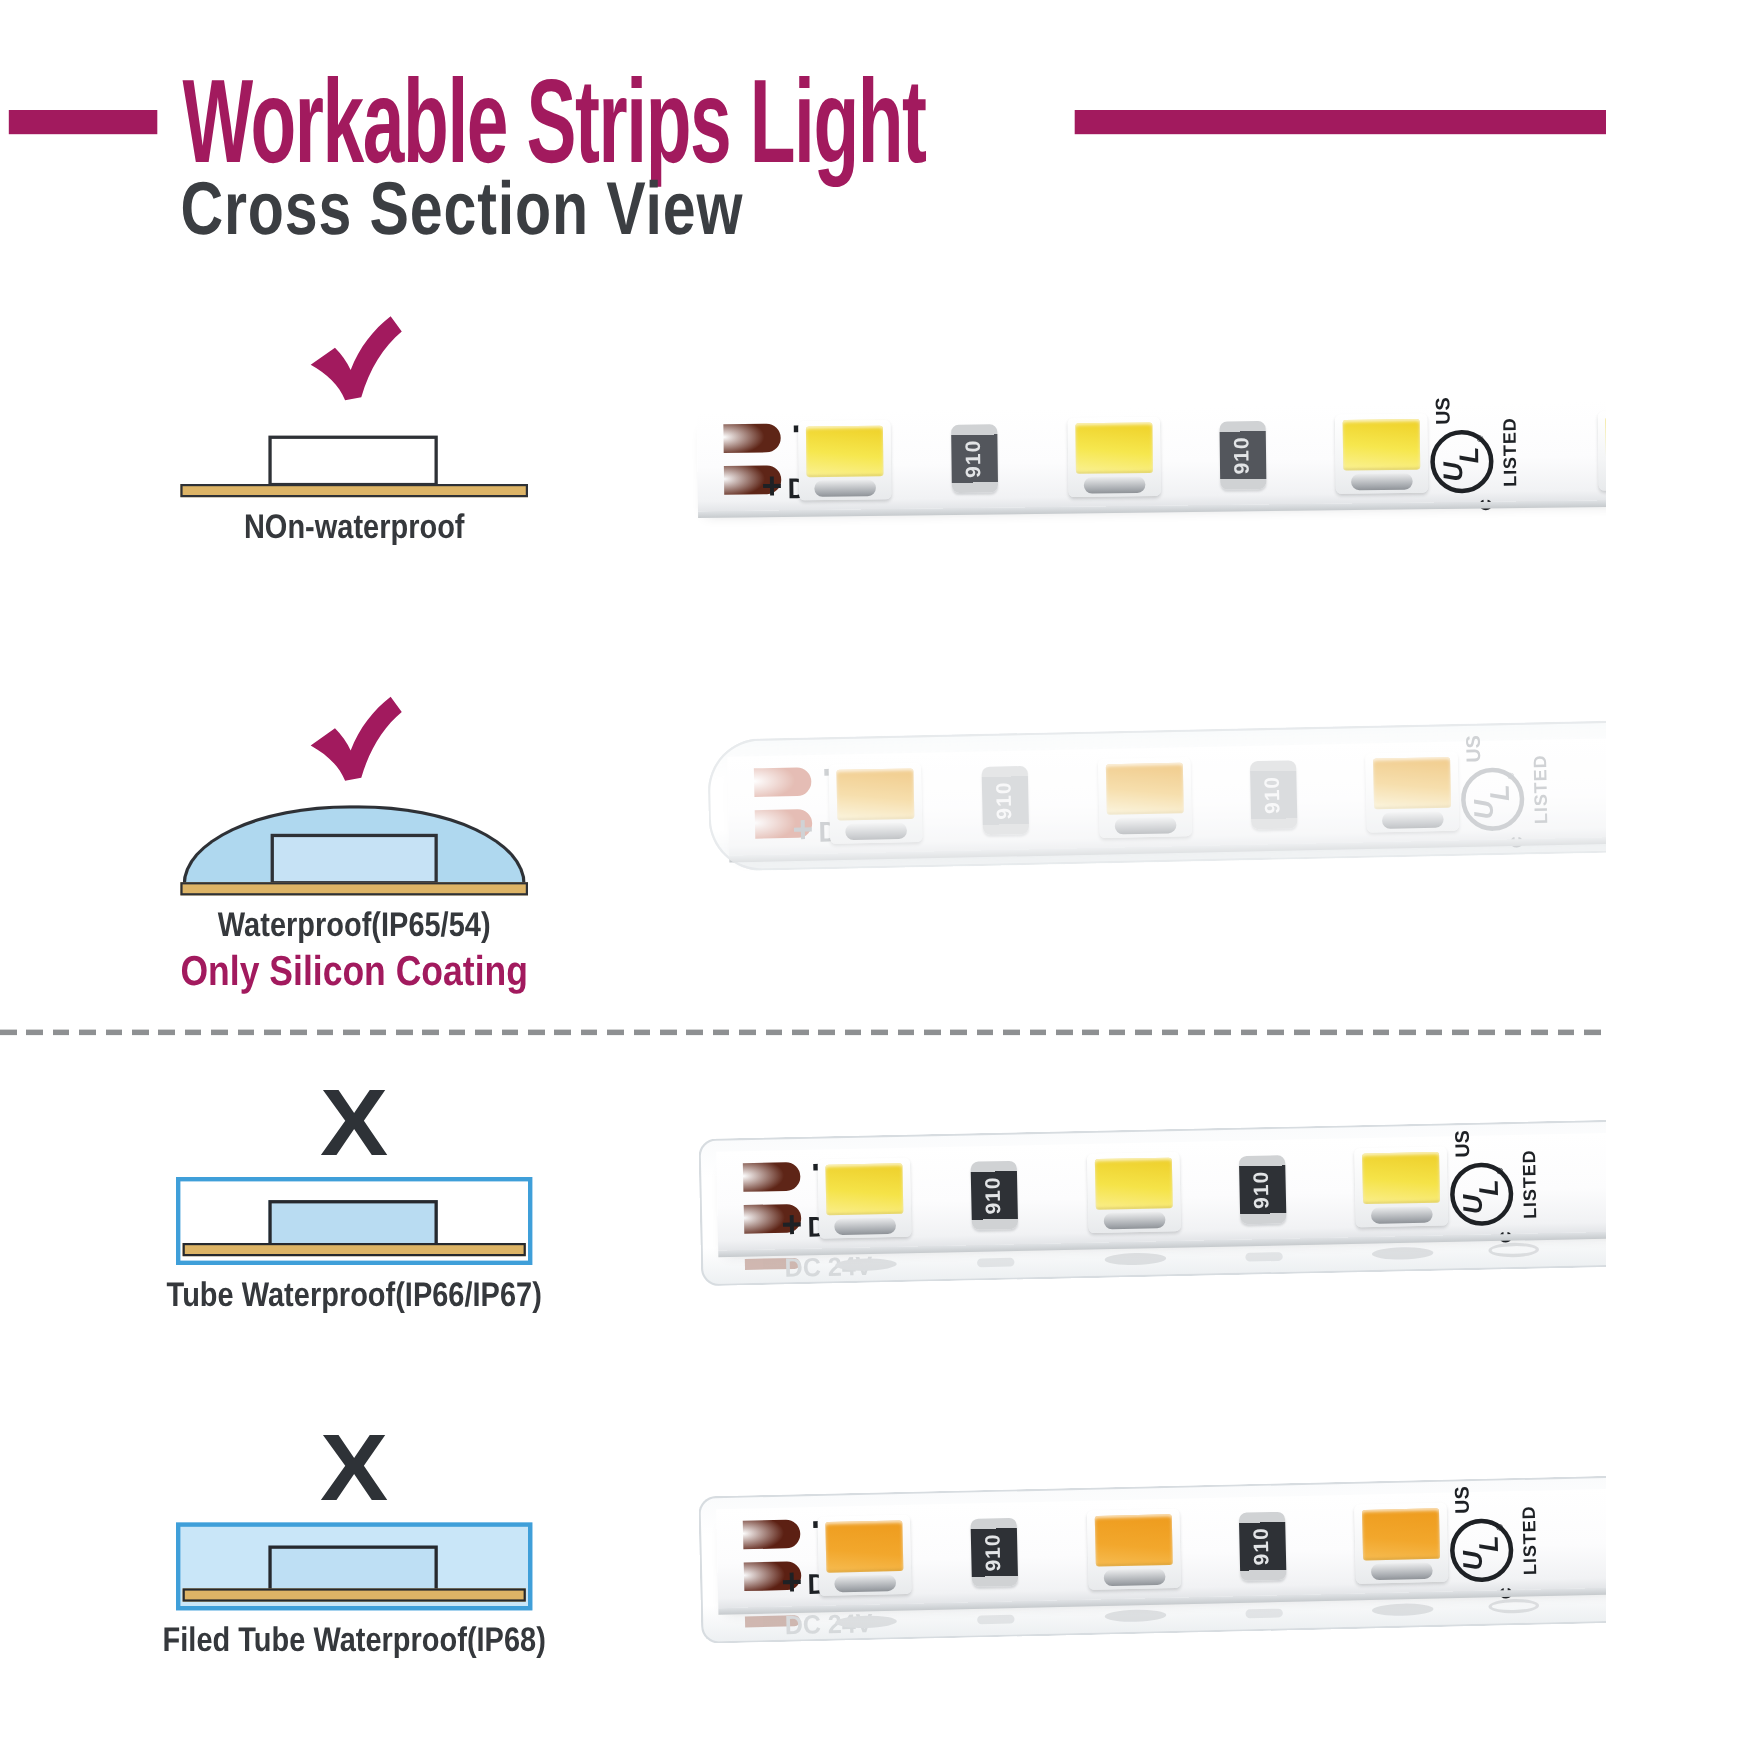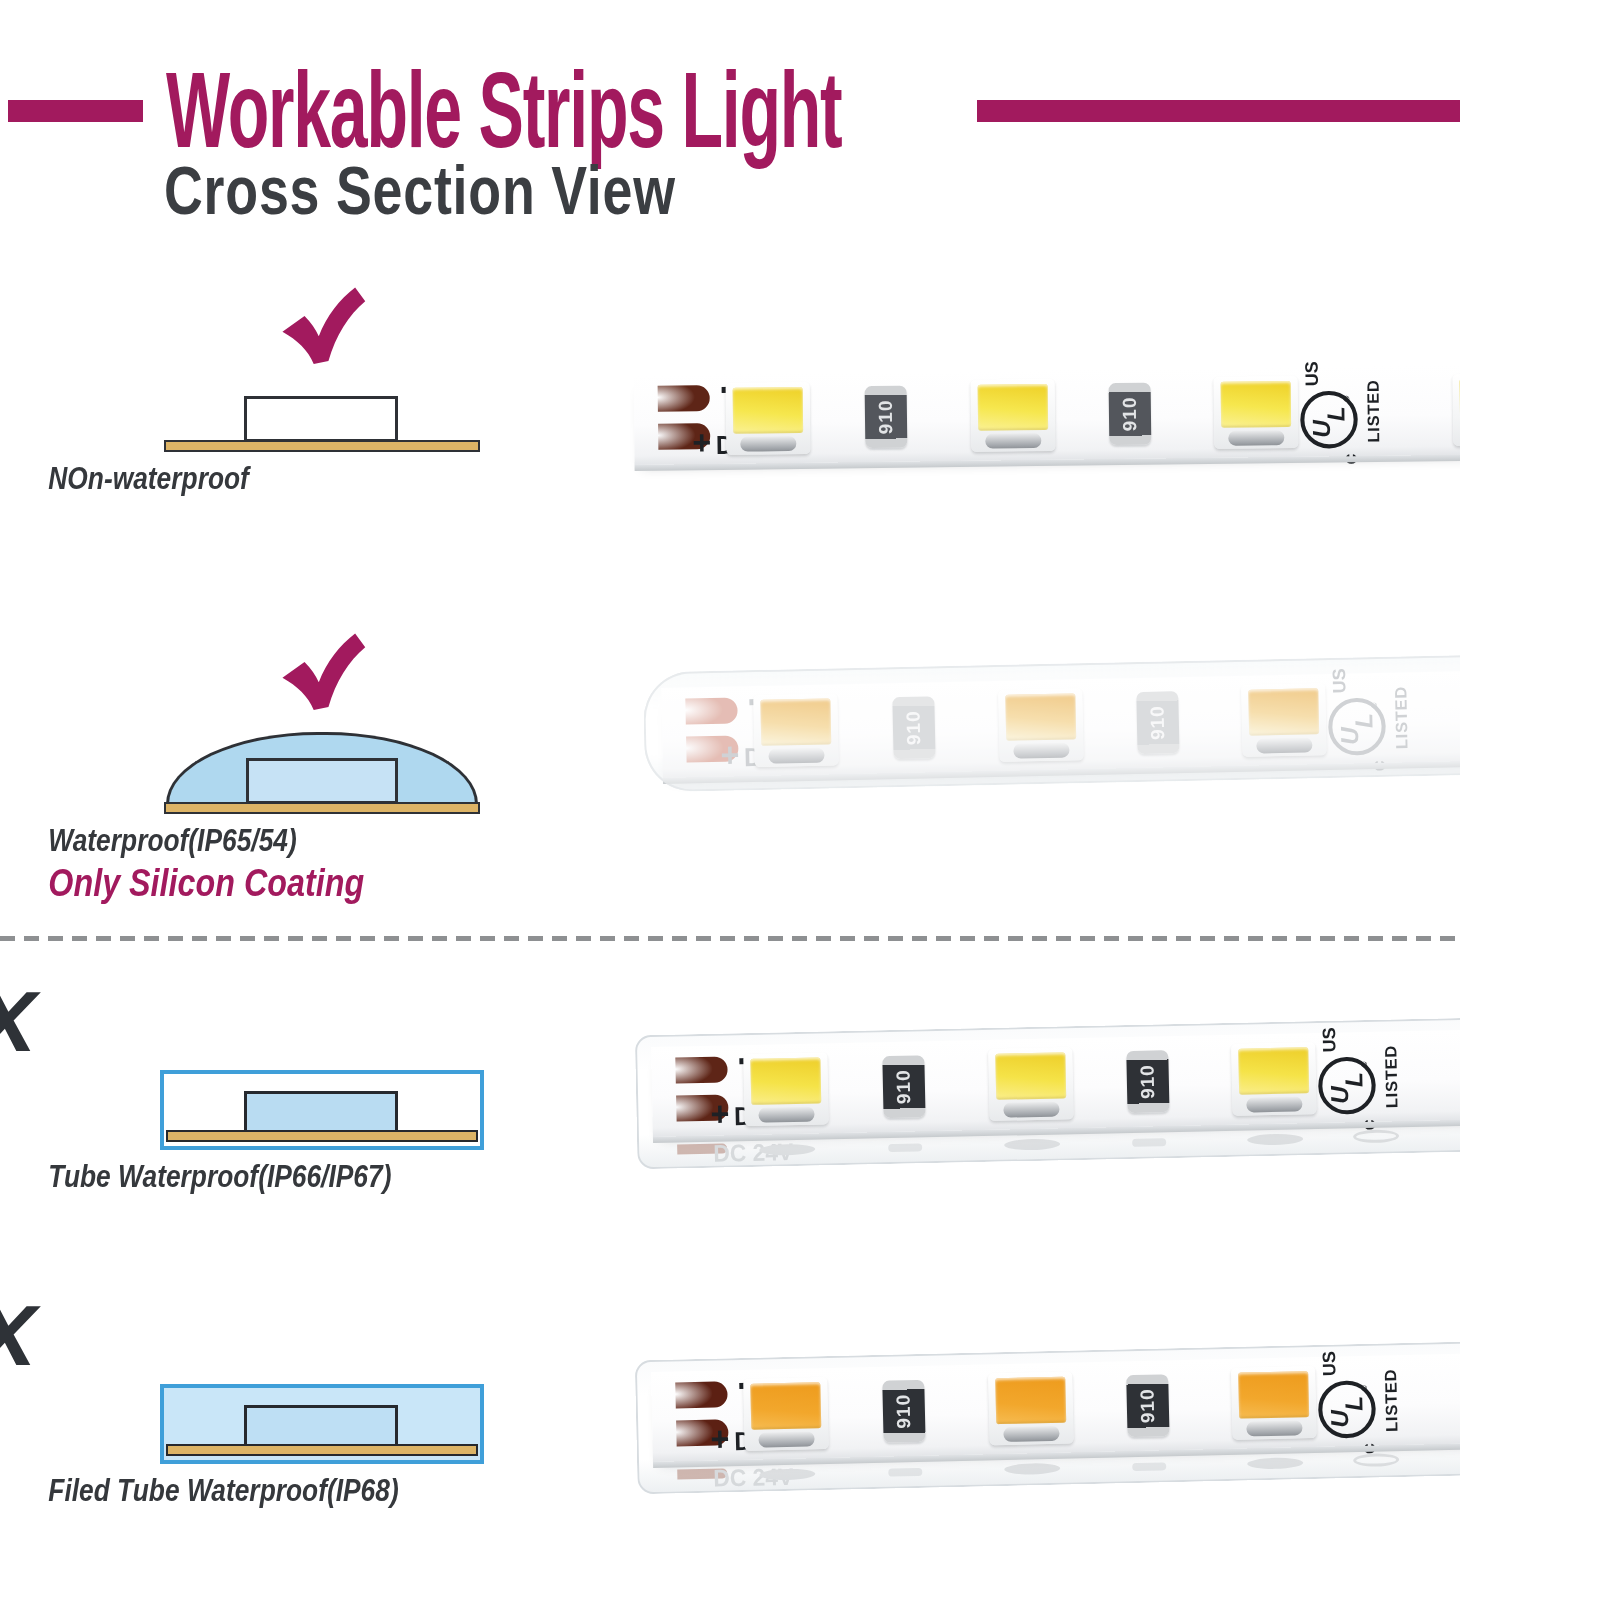--- a/index.html
+++ b/index.html
@@ -11,21 +11,21 @@
   .hbar-left{left:8px;width:135px;}
   .hbar-right{left:977px;right:0;}
   .title{position:absolute;left:166px;top:56px;font-size:108px;font-weight:bold;line-height:1.0;
          color:var(--accent);letter-spacing:-2px;white-space:nowrap;
          transform:scaleX(0.63);transform-origin:left top;}
   .subtitle{position:absolute;left:164px;top:156px;font-size:68px;font-weight:bold;line-height:1.0;
          color:#3B3E42;letter-spacing:1px;white-space:nowrap;
          transform:scaleX(0.79);transform-origin:left top;}
 
   
-  .col{position:absolute;left:0;width:644px;font-style:italic;}
+  .col{position:absolute;left:0;width:644px;text-align:center;}
   .row-1{top:282px}.row-2{top:628px}.row-3{top:978px}.row-4{top:1292px}
   .check{width:92px;height:92px;display:block;margin:0 auto;}
   .xmark{display:block;font-size:86px;font-weight:bold;line-height:1.0;color:var(--x-dark);
          transform:scaleX(1.08);}
   .diag{position:relative;margin:16px auto 0;}
   .pcbbar{position:absolute;left:0;bottom:0;width:100%;height:12px;background:var(--tan);
           border:2px solid var(--outline);box-sizing:border-box;}
   .chip{position:absolute;box-sizing:border-box;background:#fff;border:3px solid var(--outline);}
 
   .diag-bare{width:316px;height:62px;}

